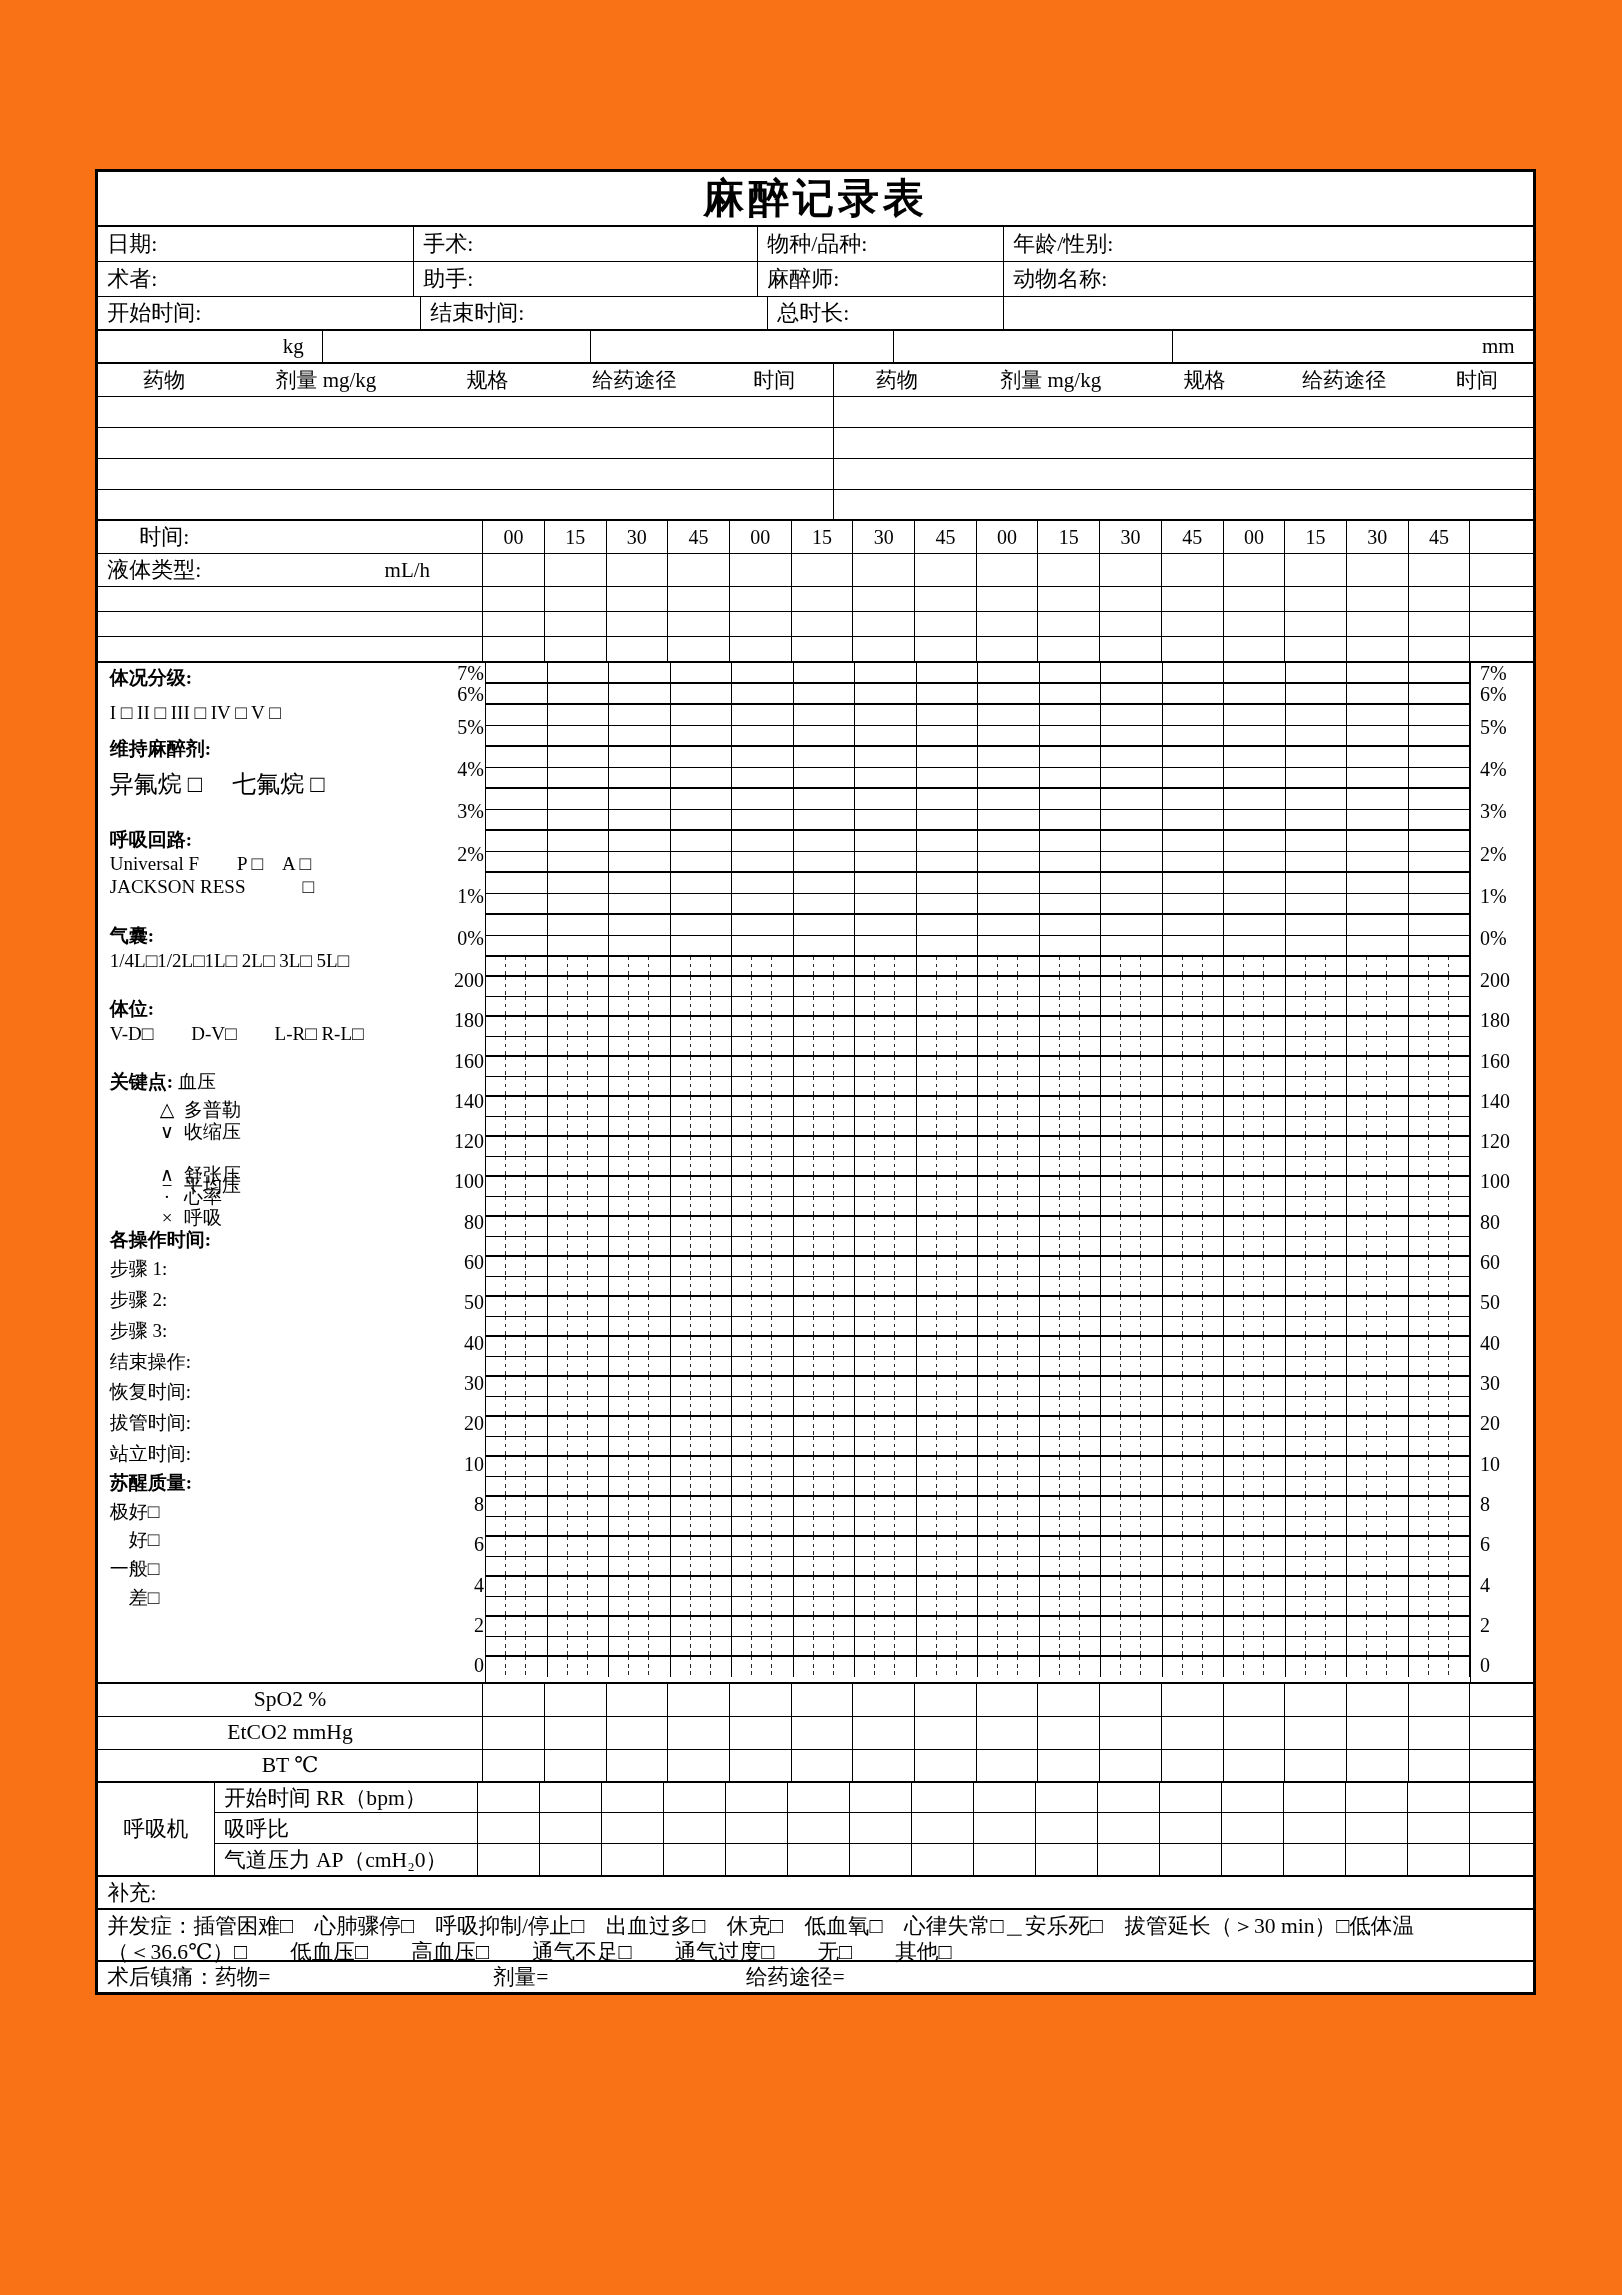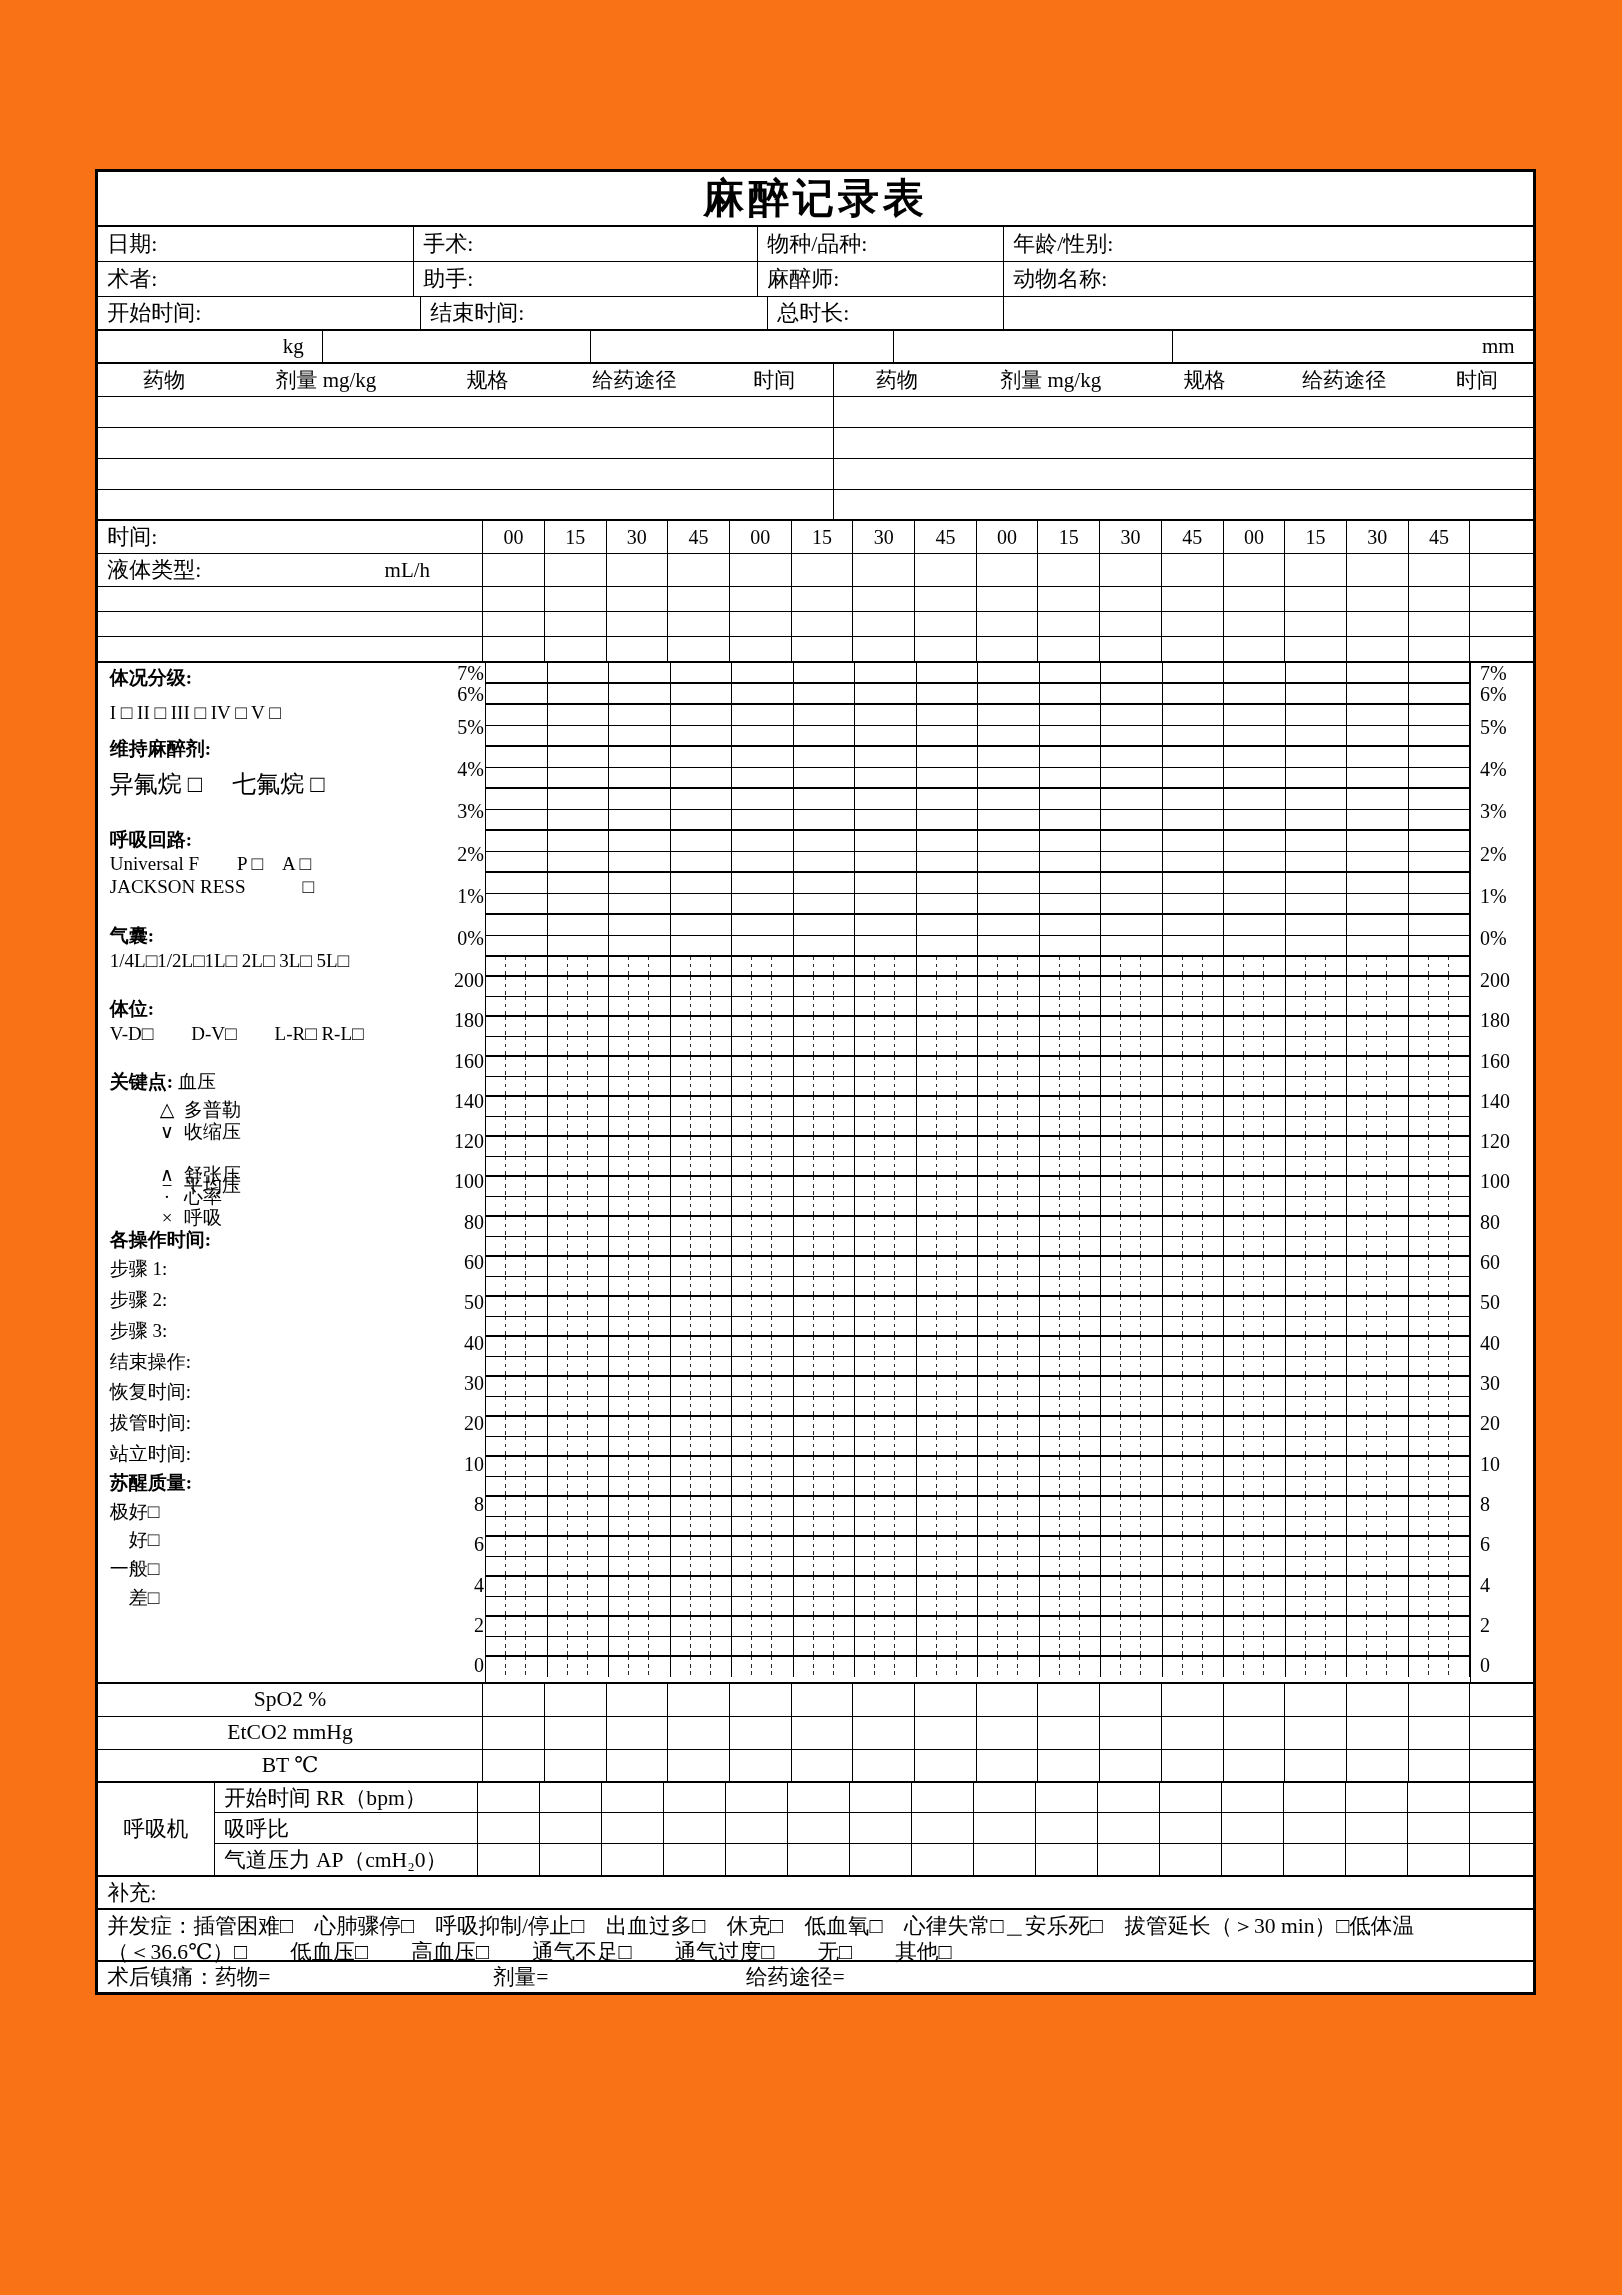--- a/index.html
+++ b/index.html
@@ -101,21 +101,21 @@
       <div class="row" style="height: 31px;">
         <div class="c" style="width: 736px;"></div>
         <div class="c" style="width: 699px;"></div>
       </div>
       <div class="row bb3" style="height: 31px;">
         <div class="c" style="width: 736px;"></div>
         <div class="c" style="width: 699px;"></div>
       </div>
       <div class="row" style="height: 33px;">
         <div class="c" style="width: 387px; display: flex; align-items: center;">
-          <div class="lbl" style="font-size: 22px;">时间:</div>
+          <div class="lbl" style="font-size: 22px; margin-left: 32px;">时间:</div>
         </div>
         <div class="c tick ctr" style="width: 62px;">00</div>
         <div class="c tick ctr" style="width: 62px;">15</div>
         <div class="c tick ctr" style="width: 62px;">30</div>
         <div class="c tick ctr" style="width: 62px;">45</div>
         <div class="c tick ctr" style="width: 62px;">00</div>
         <div class="c tick ctr" style="width: 62px;">15</div>
         <div class="c tick ctr" style="width: 62px;">30</div>
         <div class="c tick ctr" style="width: 62px;">45</div>
         <div class="c tick ctr" style="width: 62px;">00</div>

